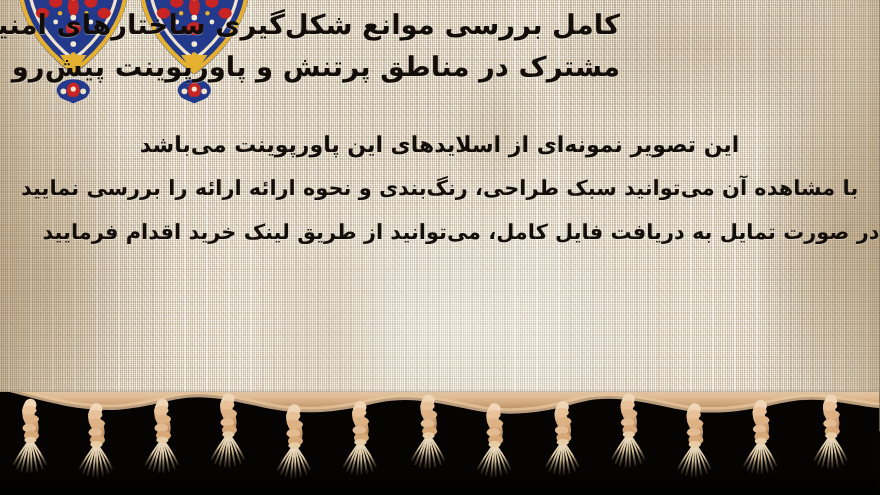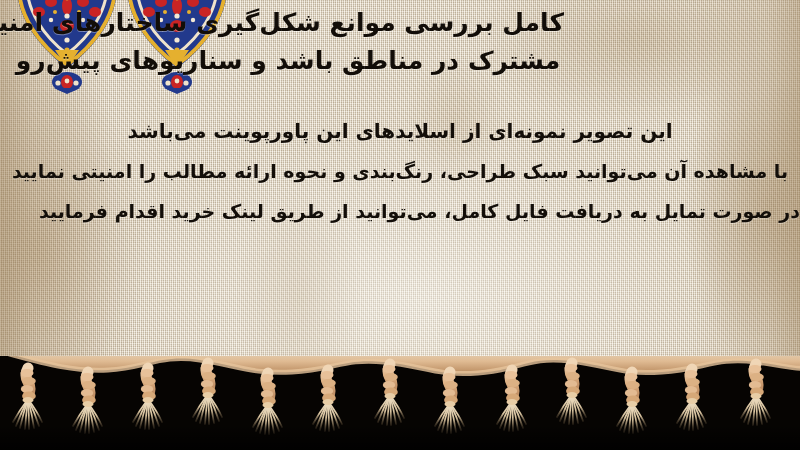--- a/index.html
+++ b/index.html
@@ -319,26 +319,26 @@
         <circle cx="9" cy="1" r="2.6" fill="#efe3cb"></circle>
         <path d="M-13 6 L 13 6 L 0 12 Z" fill="#22398c"></path>
       </g>
     </svg>
   </div>
 
   <div class="text-layer">
 
     <div class="title">
       <span class="tline">کامل بررسی موانع شکل‌گیری ساختارهای امنیتی</span>
-      <span class="tline">مشترک در مناطق باشد و سناریوهای پیش‌رو</span>
+      <span class="tline">مشترک در مناطق پرتنش و پاورپوینت پیش‌رو</span>
     </div>
 
     <div class="body-block">
       <span class="bline l1">این تصویر نمونه‌ای از اسلایدهای این پاورپوینت می‌باشد</span>
-      <span class="bline l2">با مشاهده آن می‌توانید سبک طراحی، رنگ‌بندی و نحوه ارائه مطالب را امنیتی نمایید</span>
+      <span class="bline l2">با مشاهده آن می‌توانید سبک طراحی، رنگ‌بندی و نحوه ارائه ارائه را بررسی نمایید</span>
       <span class="bline l3">در صورت تمایل به دریافت فایل کامل، می‌توانید از طریق لینک خرید اقدام فرمایید</span>
     </div>
 
   </div>
 
   <div class="fringe-zone">
     <div class="fringe-black"></div>
 
     <svg class="fringe-svg" width="800" height="94" viewBox="0 0 800 94" xmlns="http://www.w3.org/2000/svg">
       <defs>

